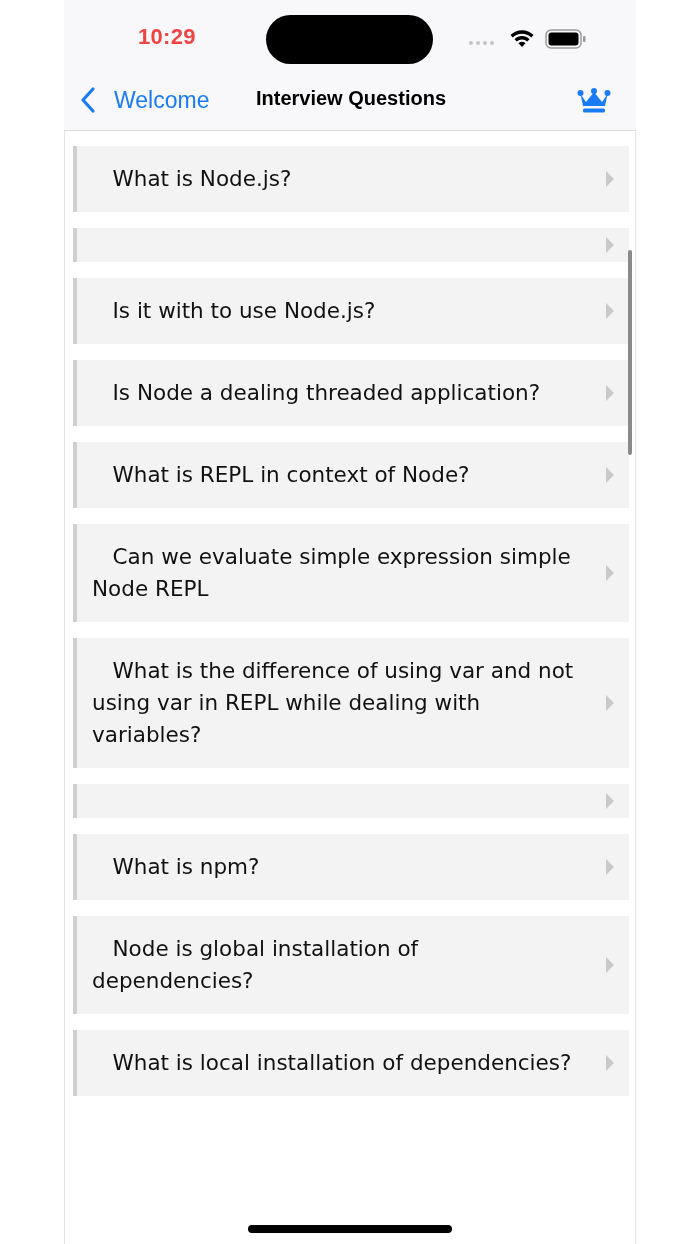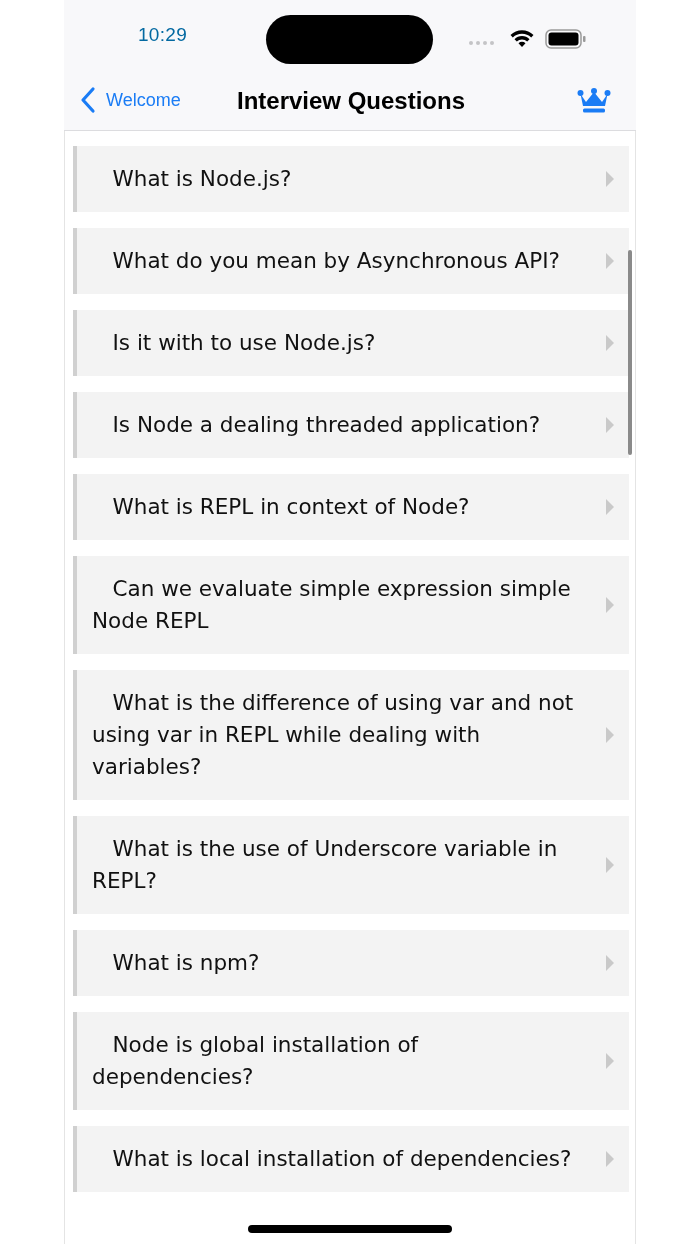--- a/index.html
+++ b/index.html
@@ -1,28 +1,28 @@
 <!DOCTYPE html>
 <html><head>
 <meta charset="utf-8">
 <style>
   html, body { margin:0; padding:0; background:#ffffff; }
   body { width:700px; height:1244px; position:relative; overflow:hidden; font-family:"DejaVu Sans", sans-serif; }
   .phone { position:absolute; left:64px; top:0; width:572px; height:1244px; background:#ffffff; overflow:hidden; }
   .header { position:absolute; left:0; top:0; width:572px; height:130px; background:#f8f8fa; border-bottom:1px solid #dcdcdf; }
-  .status-time { position:absolute; left:74px; top:24px; font-family:"Liberation Sans", sans-serif; font-weight:normal; font-size:19px; color:#0369a1; letter-spacing:0.3px; }
+  .status-time { position:absolute; left:74px; top:24px; font-family:"Liberation Sans", sans-serif; font-weight:bold; font-size:22px; color:#ef4444; letter-spacing:0.3px; }
   .island { position:absolute; left:202px; top:15px; width:167px; height:49px; border-radius:25px; background:#000; }
   .signal { position:absolute; left:405px; top:41px; display:flex; gap:3px; }
   .signal span { width:4px; height:4px; border-radius:2px; background:#c4c4c6; display:block; }
   .wifi { position:absolute; left:445px; top:27px; width:26px; height:22px; }
   .battery { position:absolute; left:481px; top:29px; width:42px; height:20px; }
   .nav-back { position:absolute; left:14px; top:86px; display:flex; align-items:center; cursor:pointer; }
   .nav-back svg { width:20px; height:28px; }
-  .nav-back-label { font-family:"Liberation Sans", sans-serif; font-size:18px; color:#1a7cf5; margin-left:8px; }
-  .nav-title { position:absolute; left:0; right:0; top:87px; text-align:center; font-family:"Liberation Sans", sans-serif; font-weight:bold; font-size:24px; color:#000; padding-left:2px; }
+  .nav-back-label { font-family:"Liberation Sans", sans-serif; font-size:23px; color:#1a7cf5; margin-left:16px; }
+  .nav-title { position:absolute; left:0; right:0; top:87px; text-align:center; font-family:"Liberation Sans", sans-serif; font-weight:bold; font-size:20px; color:#000; padding-left:2px; }
   .crown { position:absolute; left:513px; top:88px; width:34px; height:26px; cursor:pointer; }
   .content { position:absolute; left:0; top:131px; width:572px; height:1113px; border-left:1px solid #e4e4e4; border-right:1px solid #e4e4e4; box-sizing:border-box; }
   .list { position:absolute; left:8px; top:15px; width:556px; }
   .card { position:relative; background:#f3f3f3; border-left:4px solid #d0d0d0; margin-bottom:16px; box-sizing:border-box; padding:17px 46px 17px 15px; font-size:21.5px; line-height:32px; color:#111; cursor:pointer; }
   .card .q { white-space:pre-wrap; display:block; }
   .chev { position:absolute; right:15px; top:50%; margin-top:-8px; width:0; height:0; border-top:8px solid transparent; border-bottom:8px solid transparent; border-left:8px solid #c9c9c9; }
   .scrollbar { position:absolute; left:564px; top:250px; width:4px; height:205px; border-radius:2px; background:#8a8a8a; }
   .home-indicator { position:absolute; left:184px; top:1225px; width:204px; height:8px; border-radius:4px; background:#000; }
 </style>
 </head>
@@ -66,21 +66,20 @@
     </svg>
   </div>
 
   <div class="content">
     <div class="list">
       <div class="card">
           <span class="q">   What is Node.js?</span>
           <span class="chev"></span>
         </div>
       <div class="card">
-          <span class="q">   What do you mean by Asynchronous API?</span>
           <span class="chev"></span>
         </div>
       <div class="card">
           <span class="q">   Is it with to use Node.js?</span>
           <span class="chev"></span>
         </div>
       <div class="card">
           <span class="q">   Is Node a dealing threaded application?</span>
           <span class="chev"></span>
         </div>
@@ -90,21 +89,20 @@
         </div>
       <div class="card">
           <span class="q">   Can we evaluate simple expression simple Node REPL</span>
           <span class="chev"></span>
         </div>
       <div class="card">
           <span class="q">   What is the difference of using var and not using var in REPL while dealing with variables?</span>
           <span class="chev"></span>
         </div>
       <div class="card">
-          <span class="q">   What is the use of Underscore variable in REPL?</span>
           <span class="chev"></span>
         </div>
       <div class="card">
           <span class="q">   What is npm?</span>
           <span class="chev"></span>
         </div>
       <div class="card">
           <span class="q">   Node is global installation of dependencies?</span>
           <span class="chev"></span>
         </div>

